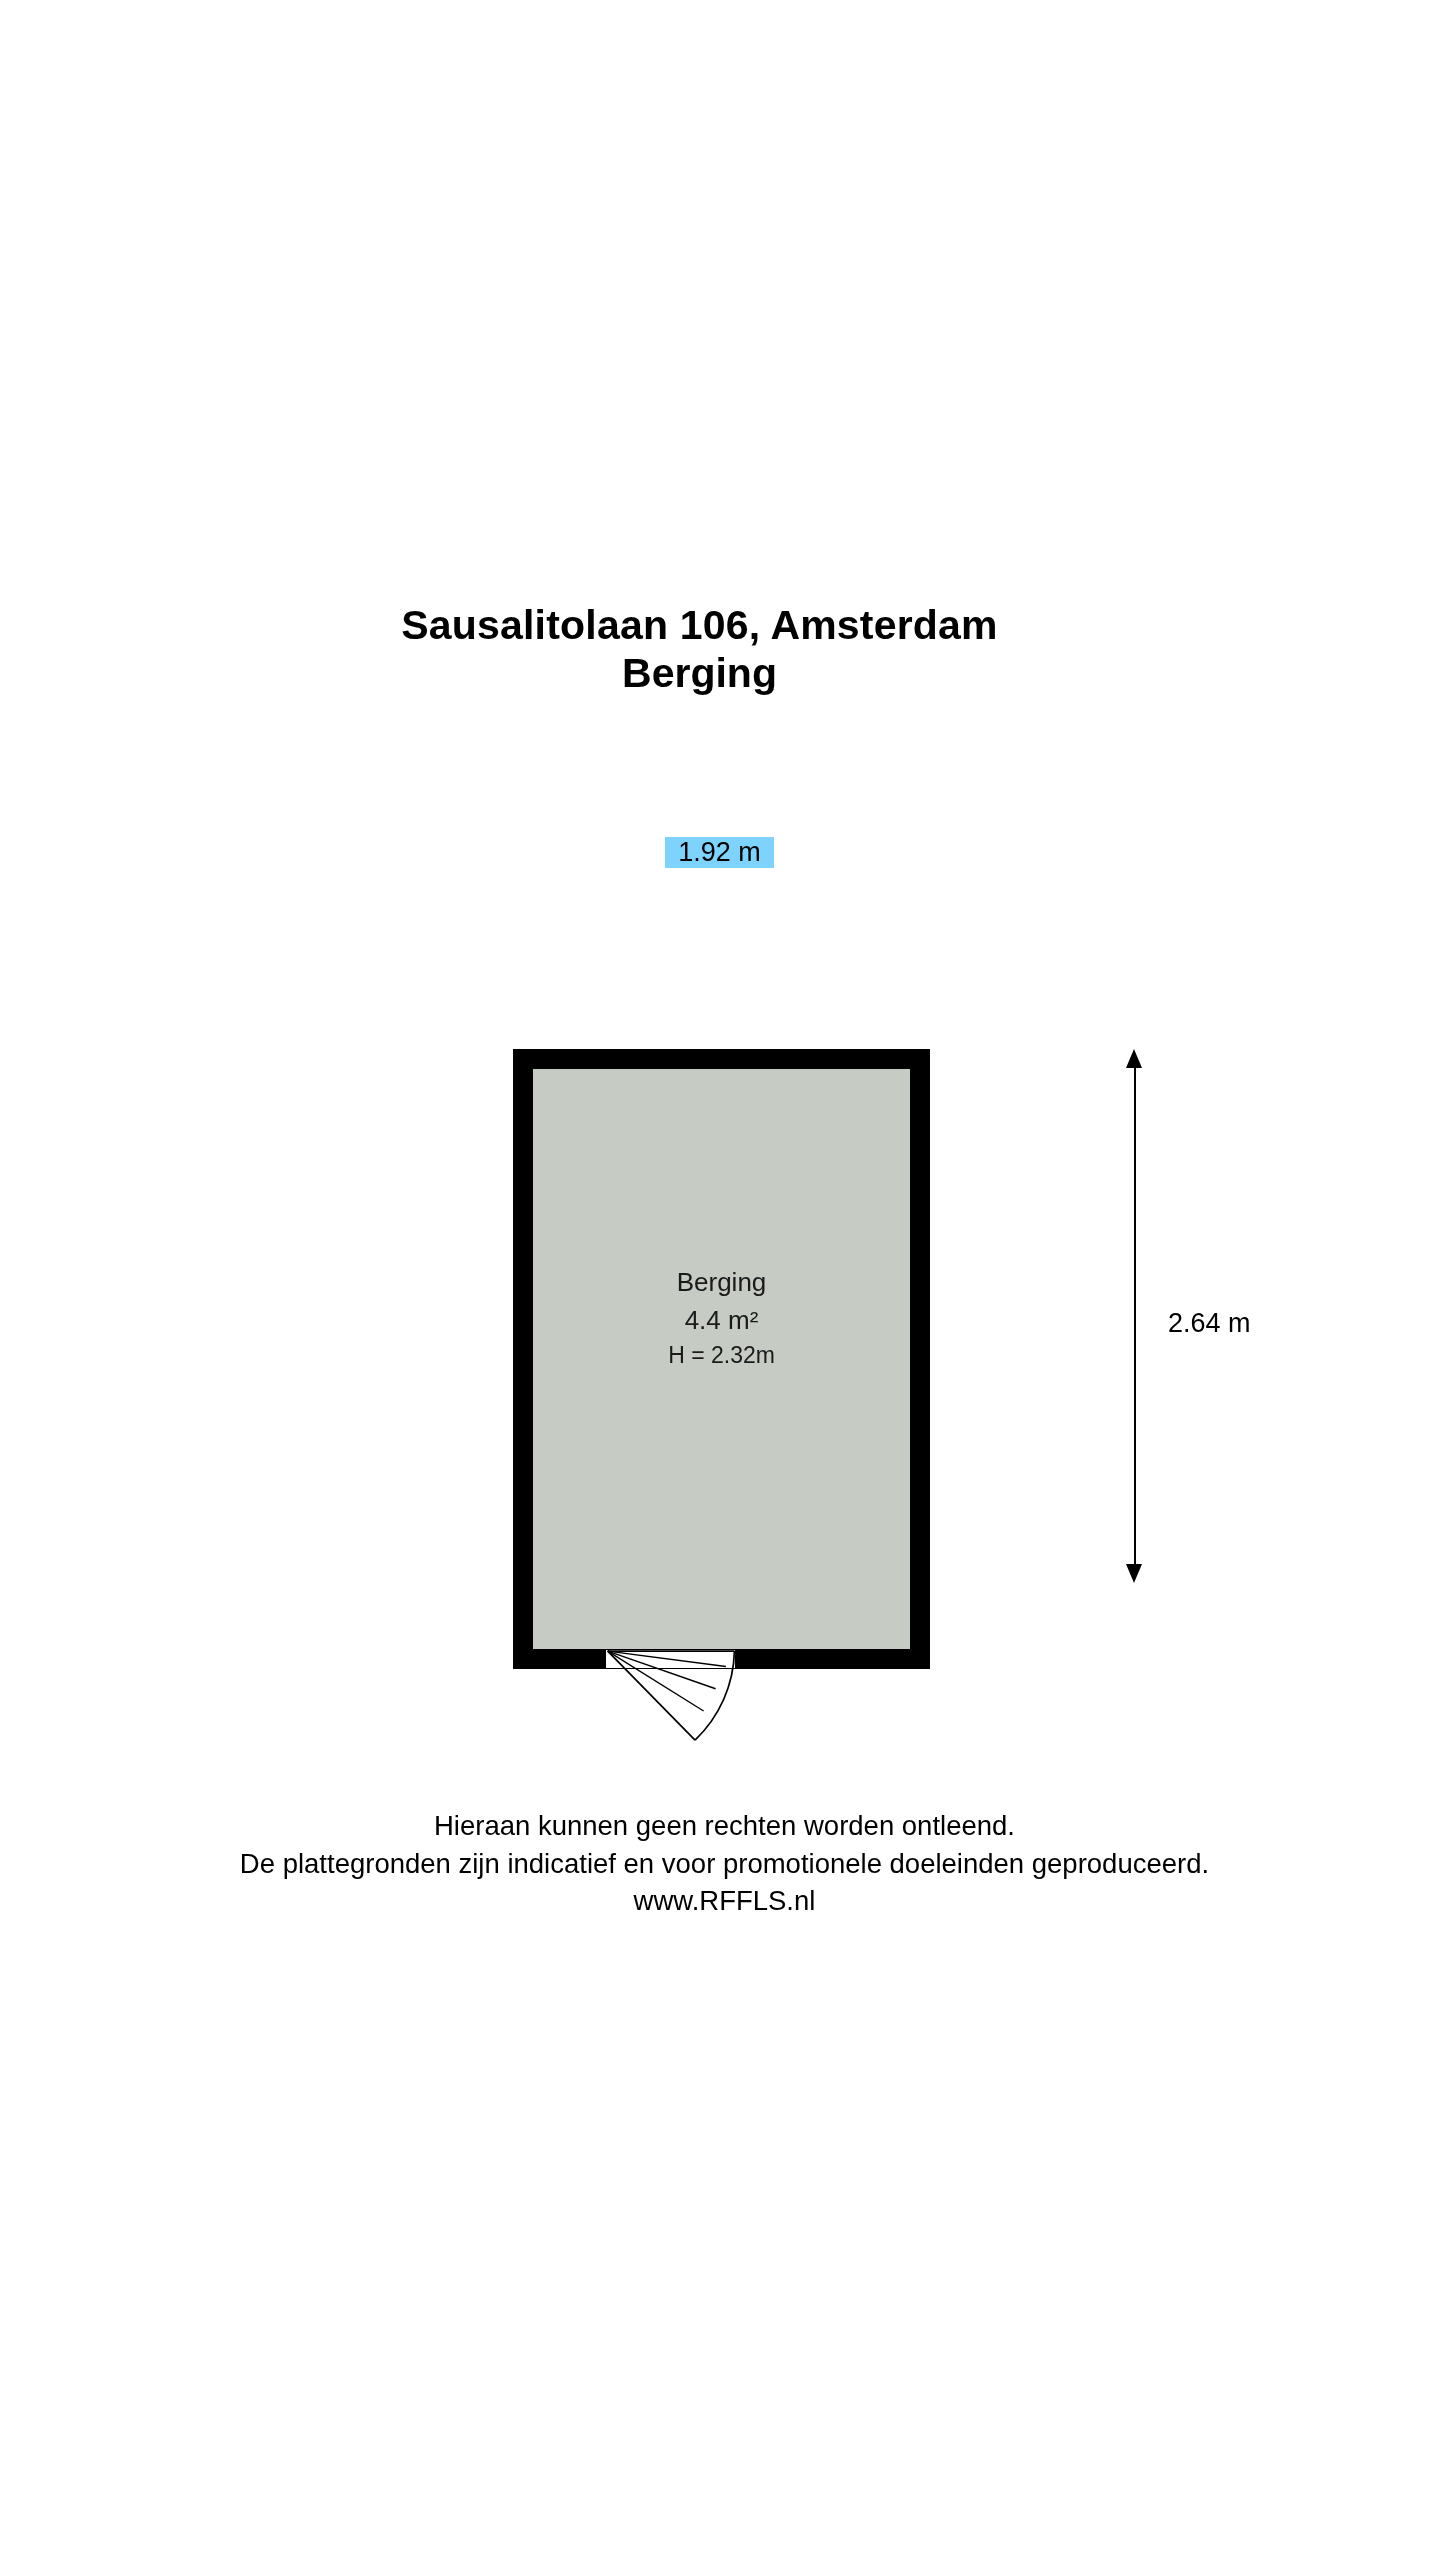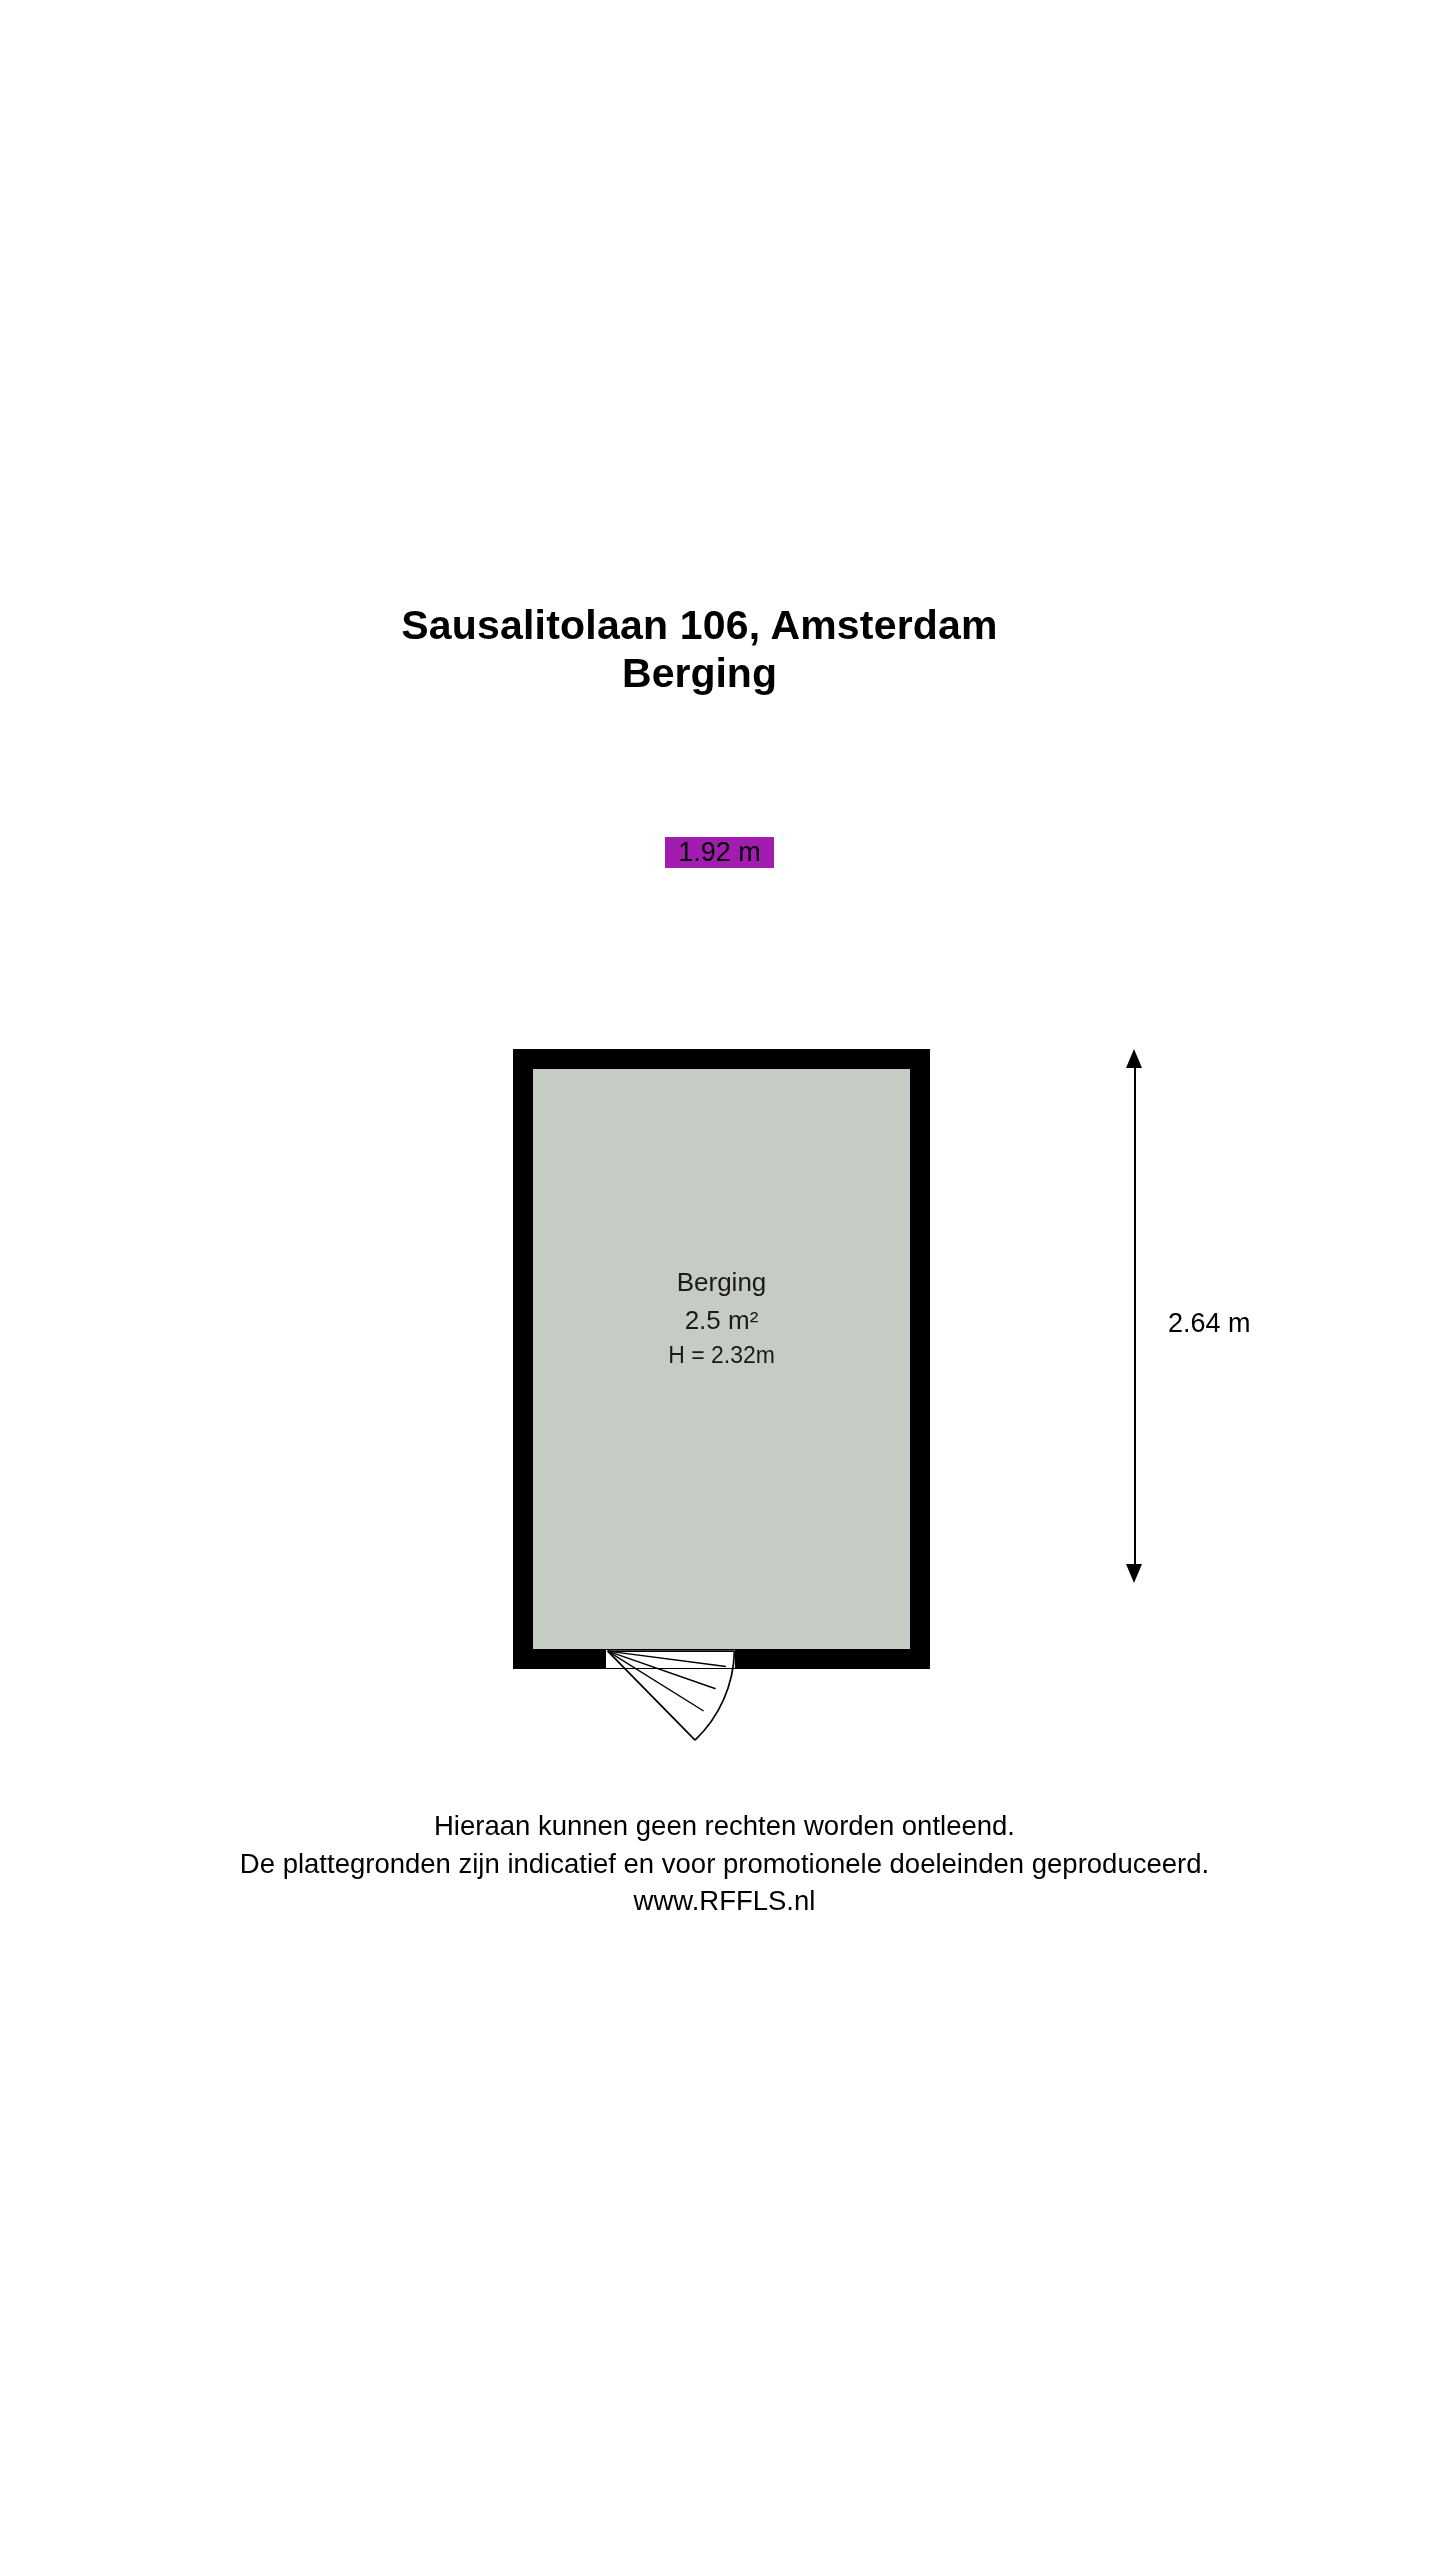--- a/index.html
+++ b/index.html
@@ -62,21 +62,21 @@
   .dim-top .label {
     position: absolute;
     top: 0;
     left: 0;
     width: 395px;
     text-align: center;
     font-size: 27px;
     background: #fff;
   }
   .dim-top .label span {
-    background: #a21caf;
+    background: #7dd3fc;
     padding: 0 13.7px;
     display: inline-block;
   }
   .arrow-left-h, .arrow-right-h {
     position: absolute;
     top: 11px;
     width: 0;
     height: 0;
     border-top: 8.6px solid transparent;
     border-bottom: 8.6px solid transparent;
@@ -236,21 +236,21 @@
       <path d="M2 2 L140 20" stroke="#000" stroke-width="1.6" fill="none"></path>
       <path d="M2 2 L128 46" stroke="#000" stroke-width="1.6" fill="none"></path>
       <path d="M2 2 L114 72" stroke="#000" stroke-width="1.6" fill="none"></path>
       <path d="M2 2 L2 2" stroke="#000" stroke-width="1.6" fill="none"></path>
       <path d="M150 2 A148 148 0 0 1 104 106" stroke="#000" stroke-width="2" fill="none"></path>
       <path d="M2 2 L104 106" stroke="#000" stroke-width="2" fill="none"></path>
     </svg>
 
     <div class="room-label">
       <div>Berging</div>
-      <div class="area">2.5 m²</div>
+      <div class="area">4.4 m²</div>
       <div class="height">H = 2.32m</div>
     </div>
   </div>
 
   <div class="dim-right">
     <div class="line"></div>
     <div class="arrow-up-v"></div>
     <div class="arrow-down-v"></div>
   </div>
   <div class="dim-right-label">2.64 m</div>

